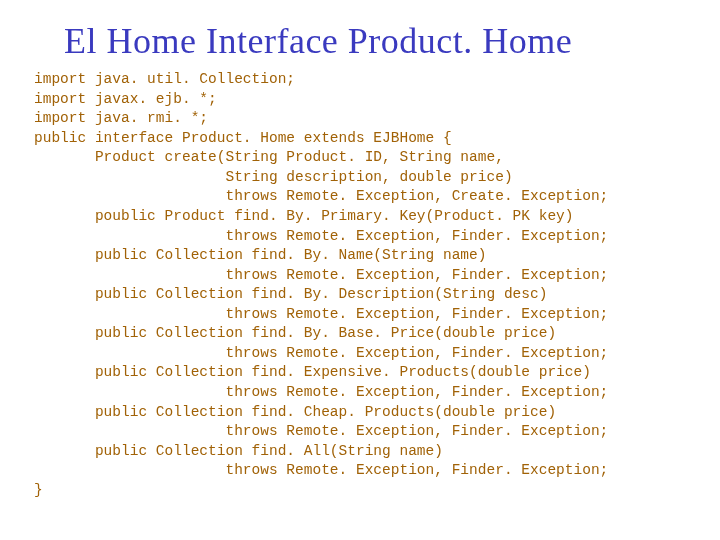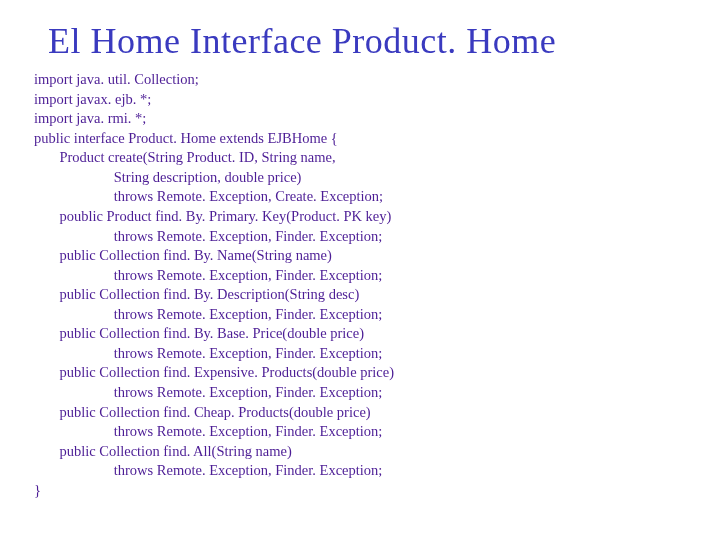--- a/index.html
+++ b/index.html
@@ -16,29 +16,29 @@
     width: 720px;
     height: 540px;
     position: relative;
     box-sizing: border-box;
   }
   .title {
     font-size: 36px;
     font-weight: normal;
     color: #3a3abf;
     text-align: left;
-    padding: 20px 0 0 48px;
+    padding: 20px 0 0 64px;
     letter-spacing: 0.5px;
   }
   .code {
-    font-family: Liberation Serif, serif;
+    font-family: Liberation Mono, monospace;
     font-size: 14.5px;
     line-height: 1.35;
     white-space: pre;
-    color: #4c1d95;
+    color: #a16207;
     padding: 8px 15px 0 34px;
   }
 </style>
 </head>
 <body>
 
 <div class="slide">
   <div class="title">El Home Interface Product. Home</div>
   <div class="code">import java. util. Collection;
 import javax. ejb. *;

